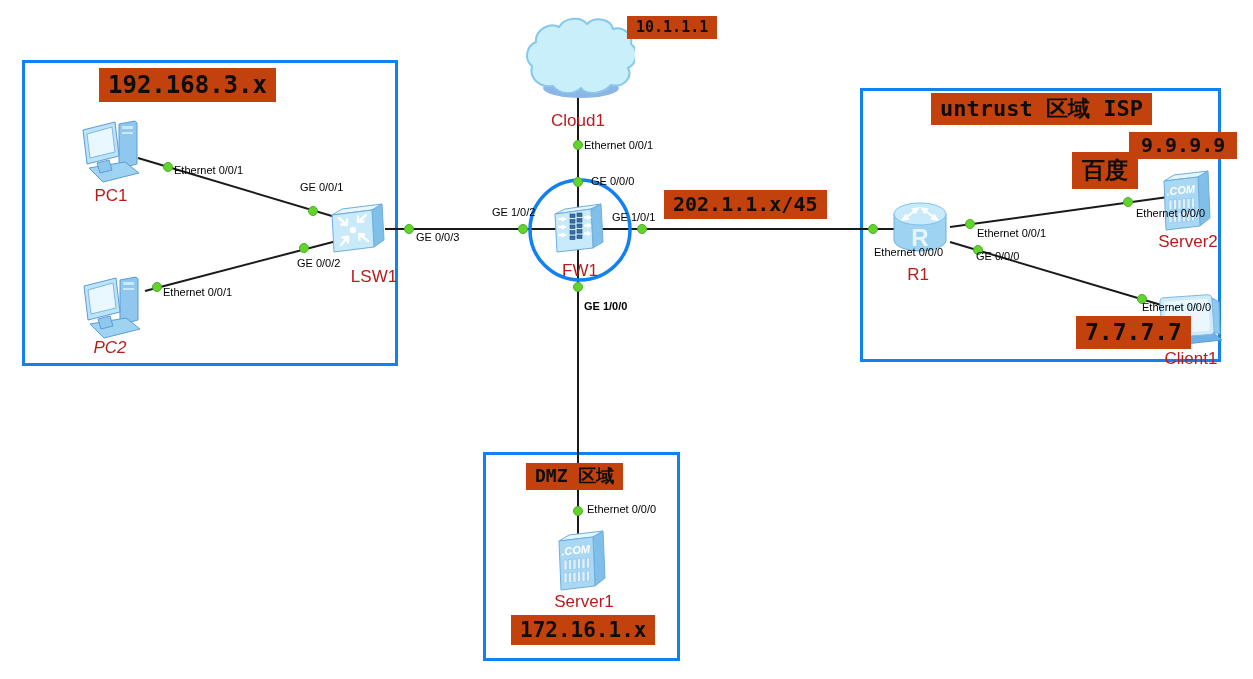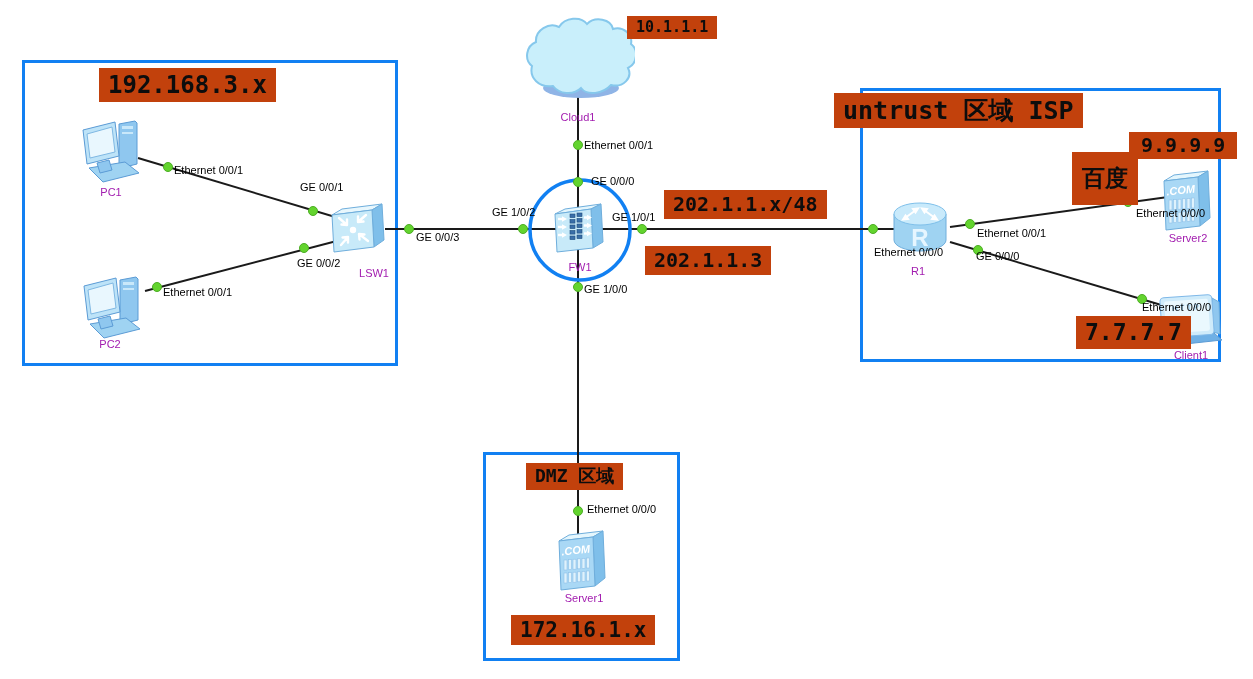--- a/index.html
+++ b/index.html
@@ -2,21 +2,21 @@
 <html><head>
 <meta charset="utf-8">
 <style>
   html,body{margin:0;padding:0;background:#fff;}
   #canvas{position:relative;width:1253px;height:679px;background:#ffffff;overflow:hidden;
           font-family:"Liberation Sans",sans-serif;}
   .zone{position:absolute;border:3px solid #1180F2;background:transparent;}
   #linklayer{position:absolute;left:0;top:0;}
   .dev{position:absolute;}
   .port{position:absolute;font-size:11px;color:#000;white-space:nowrap;line-height:1.1;}
-  .devlabel{position:absolute;font-size:11px;color:#a21caf;white-space:nowrap;transform:translateX(-50%);}
+  .devlabel{position:absolute;font-size:17px;color:#b91c1c;white-space:nowrap;transform:translateX(-50%);}
   .anno{position:absolute;background:#c2410c;color:#0d0d0d;white-space:nowrap;
         font-family:"DejaVu Sans Mono",monospace;font-weight:600;padding:2px 9px;line-height:1.25;}
 </style>
 </head>
 <body>
 
 <div id="canvas">
 
   <div class="zone" style="left:22px;top:60px;width:370px;height:300px;"></div>
   <div class="zone" style="left:860px;top:88px;width:355px;height:268px;"></div>
@@ -203,49 +203,48 @@
         <rect x="18" y="44.2" width="3" height="10"></rect>
           <rect x="22.5" y="43.8" width="3" height="10"></rect>
         <rect x="27" y="43.4" width="3" height="10"></rect>
           <rect x="31.5" y="43" width="3" height="10"></rect>
       </g>
     </svg>
   </div>
 
   <div class="anno" style="left:99px;top:68px;font-size:24px;">192.168.3.x</div>
   <div class="anno" style="left:627px;top:16px;font-size:15px;">10.1.1.1</div>
-  <div class="anno" style="left:664px;top:190px;font-size:20px;">202.1.1.x/48</div>
-  <div class="anno" style="left:645px;top:246px;font-size:20px;">202.1.1.3</div>
-  <div class="anno" style="left:834px;top:93px;font-size:25px;text-align:center;">untrust 区域 ISP</div>
-  <div class="anno" style="left:1072px;top:152px;font-size:23px;padding:12px 10px;">百度</div>
+  <div class="anno" style="left:664px;top:190px;font-size:20px;">202.1.1.x/45</div>
+  <div class="anno" style="left:931px;top:93px;font-size:22px;text-align:center;">untrust 区域 ISP</div>
+  <div class="anno" style="left:1072px;top:152px;font-size:23px;padding:4px 10px;">百度</div>
   <div class="anno" style="left:1129px;top:132px;font-size:20px;padding:1px 12px;">9.9.9.9</div>
   <div class="anno" style="left:1047px;top:316px;font-size:23px;margin-left:29px;">7.7.7.7</div>
   <div class="anno" style="left:526px;top:463px;font-size:18px;">DMZ 区域</div>
   <div class="anno" style="left:511px;top:615px;font-size:21px;">172.16.1.x</div>
 
   <div class="port" style="left:584px;top:139px;">Ethernet 0/0/1</div>
   <div class="port" style="left:591px;top:175px;">GE 0/0/0</div>
   <div class="port" style="left:492px;top:206px;">GE 1/0/2</div>
   <div class="port" style="left:612px;top:211px;">GE 1/0/1</div>
-  <div class="port" style="left:584px;top:283px;">GE 1/0/0</div>
+  <div class="port" style="left:584px;top:300px;font-weight:bold;">GE 1/0/0</div>
   <div class="port" style="left:416px;top:231px;">GE 0/0/3</div>
   <div class="port" style="left:174px;top:164px;">Ethernet 0/0/1</div>
   <div class="port" style="left:300px;top:181px;">GE 0/0/1</div>
   <div class="port" style="left:163px;top:286px;">Ethernet 0/0/1</div>
   <div class="port" style="left:297px;top:257px;text-align:center;">GE 0/0/2</div>
   <div class="port" style="left:874px;top:246px;">Ethernet 0/0/0</div>
   <div class="port" style="left:977px;top:227px;">Ethernet 0/0/1</div>
   <div class="port" style="left:976px;top:250px;">GE 0/0/0</div>
   <div class="port" style="left:1136px;top:207px;">Ethernet 0/0/0</div>
   <div class="port" style="left:1142px;top:301px;">Ethernet 0/0/0</div>
   <div class="port" style="left:587px;top:503px;">Ethernet 0/0/0</div>
 
   <div class="devlabel" style="left:578px;top:111px;">Cloud1</div>
   <div class="devlabel" style="left:111px;top:186px;">PC1</div>
-  <div class="devlabel" style="left:110px;top:338px;">PC2</div>
+  <div class="devlabel" style="left:110px;top:338px;font-style:italic;">PC2</div>
   <div class="devlabel" style="left:374px;top:259px;margin-top:8px;">LSW1</div>
   <div class="devlabel" style="left:580px;top:261px;">FW1</div>
   <div class="devlabel" style="left:918px;top:265px;">R1</div>
   <div class="devlabel" style="left:1188px;top:232px;">Server2</div>
   <div class="devlabel" style="left:1191px;top:349px;">Client1</div>
   <div class="devlabel" style="left:584px;top:592px;">Server1</div>
 
 </div>
 
 </body></html>

